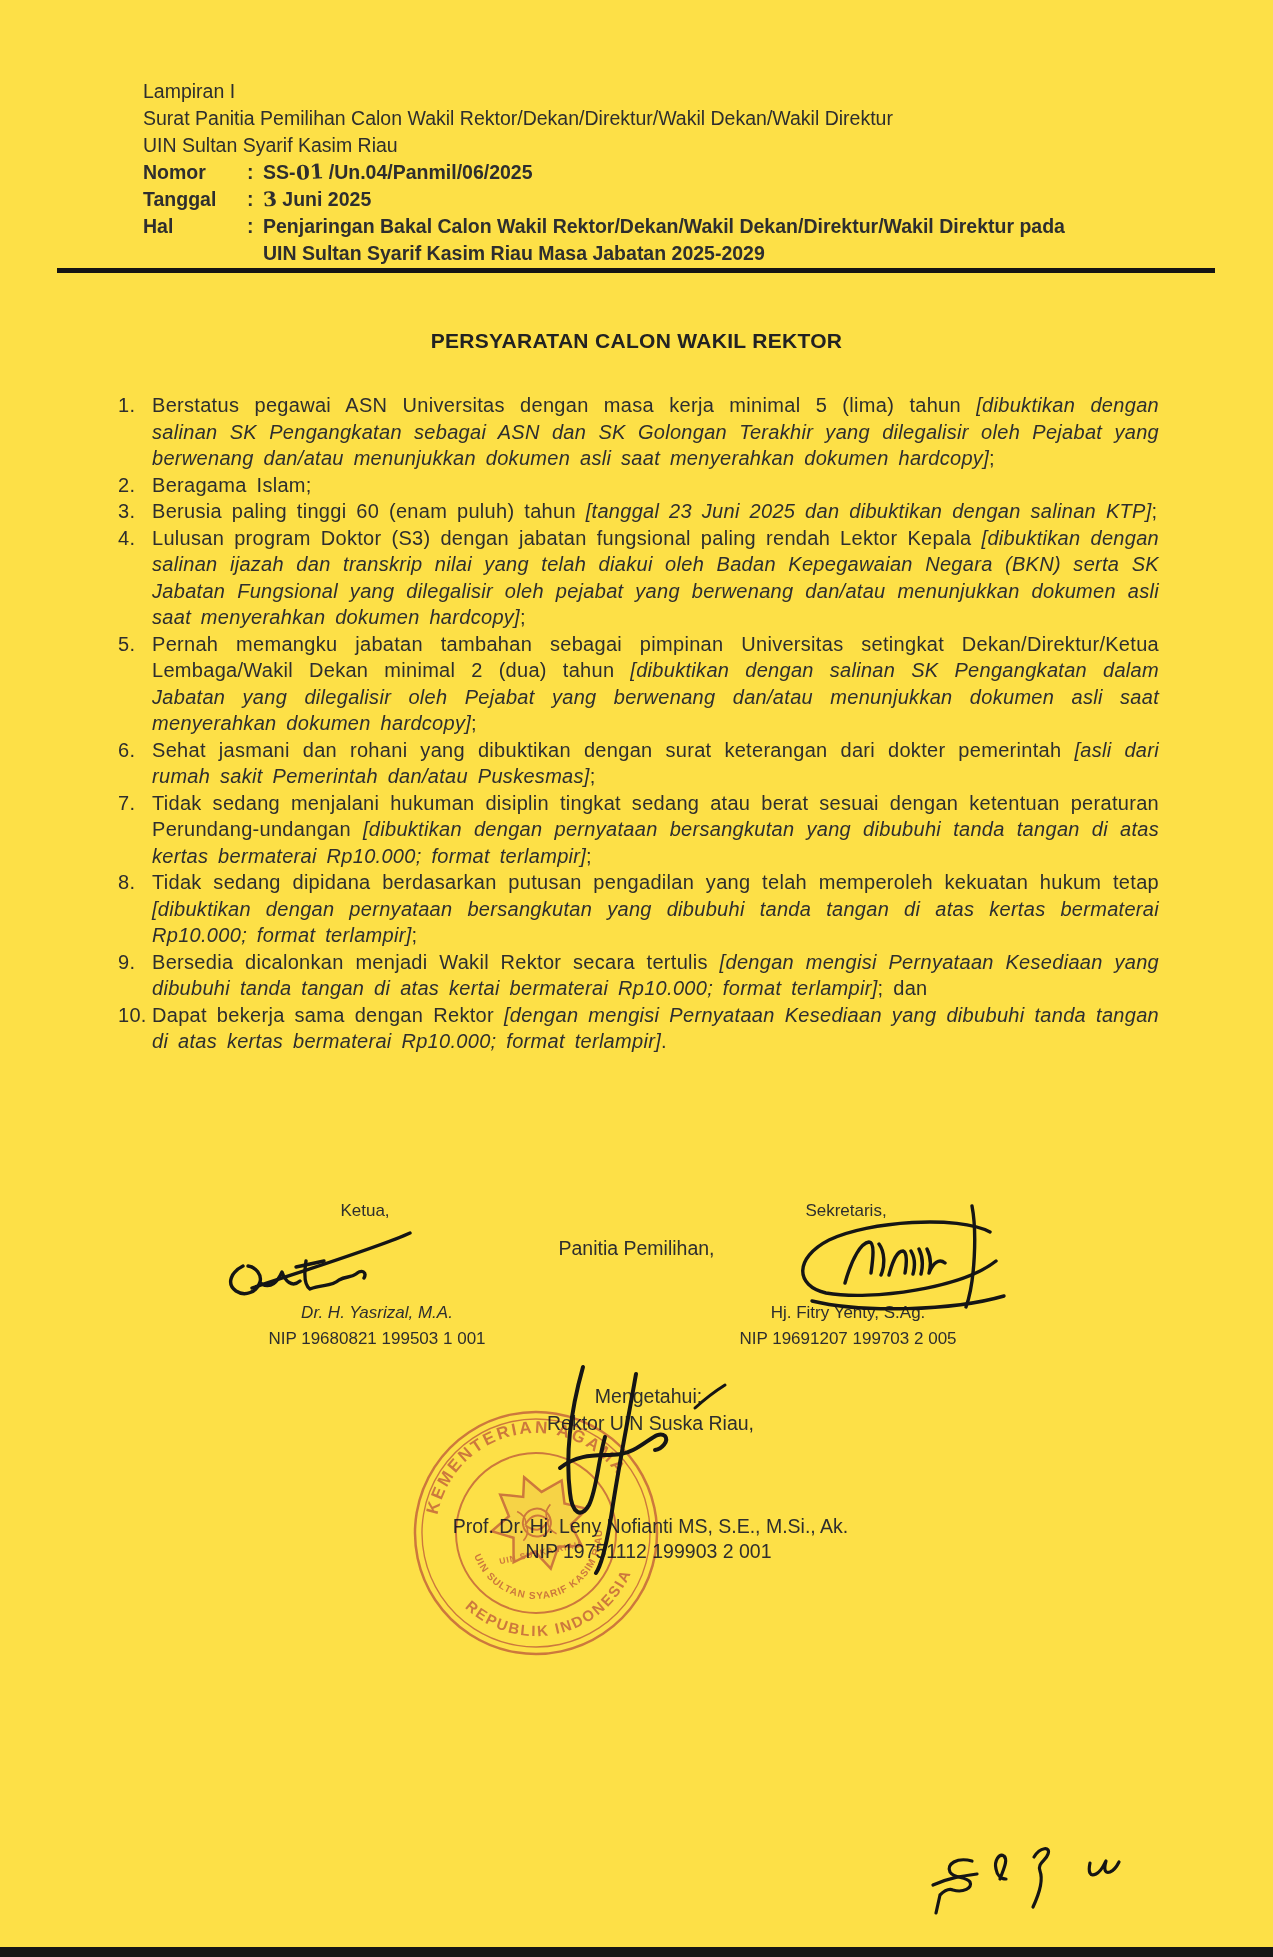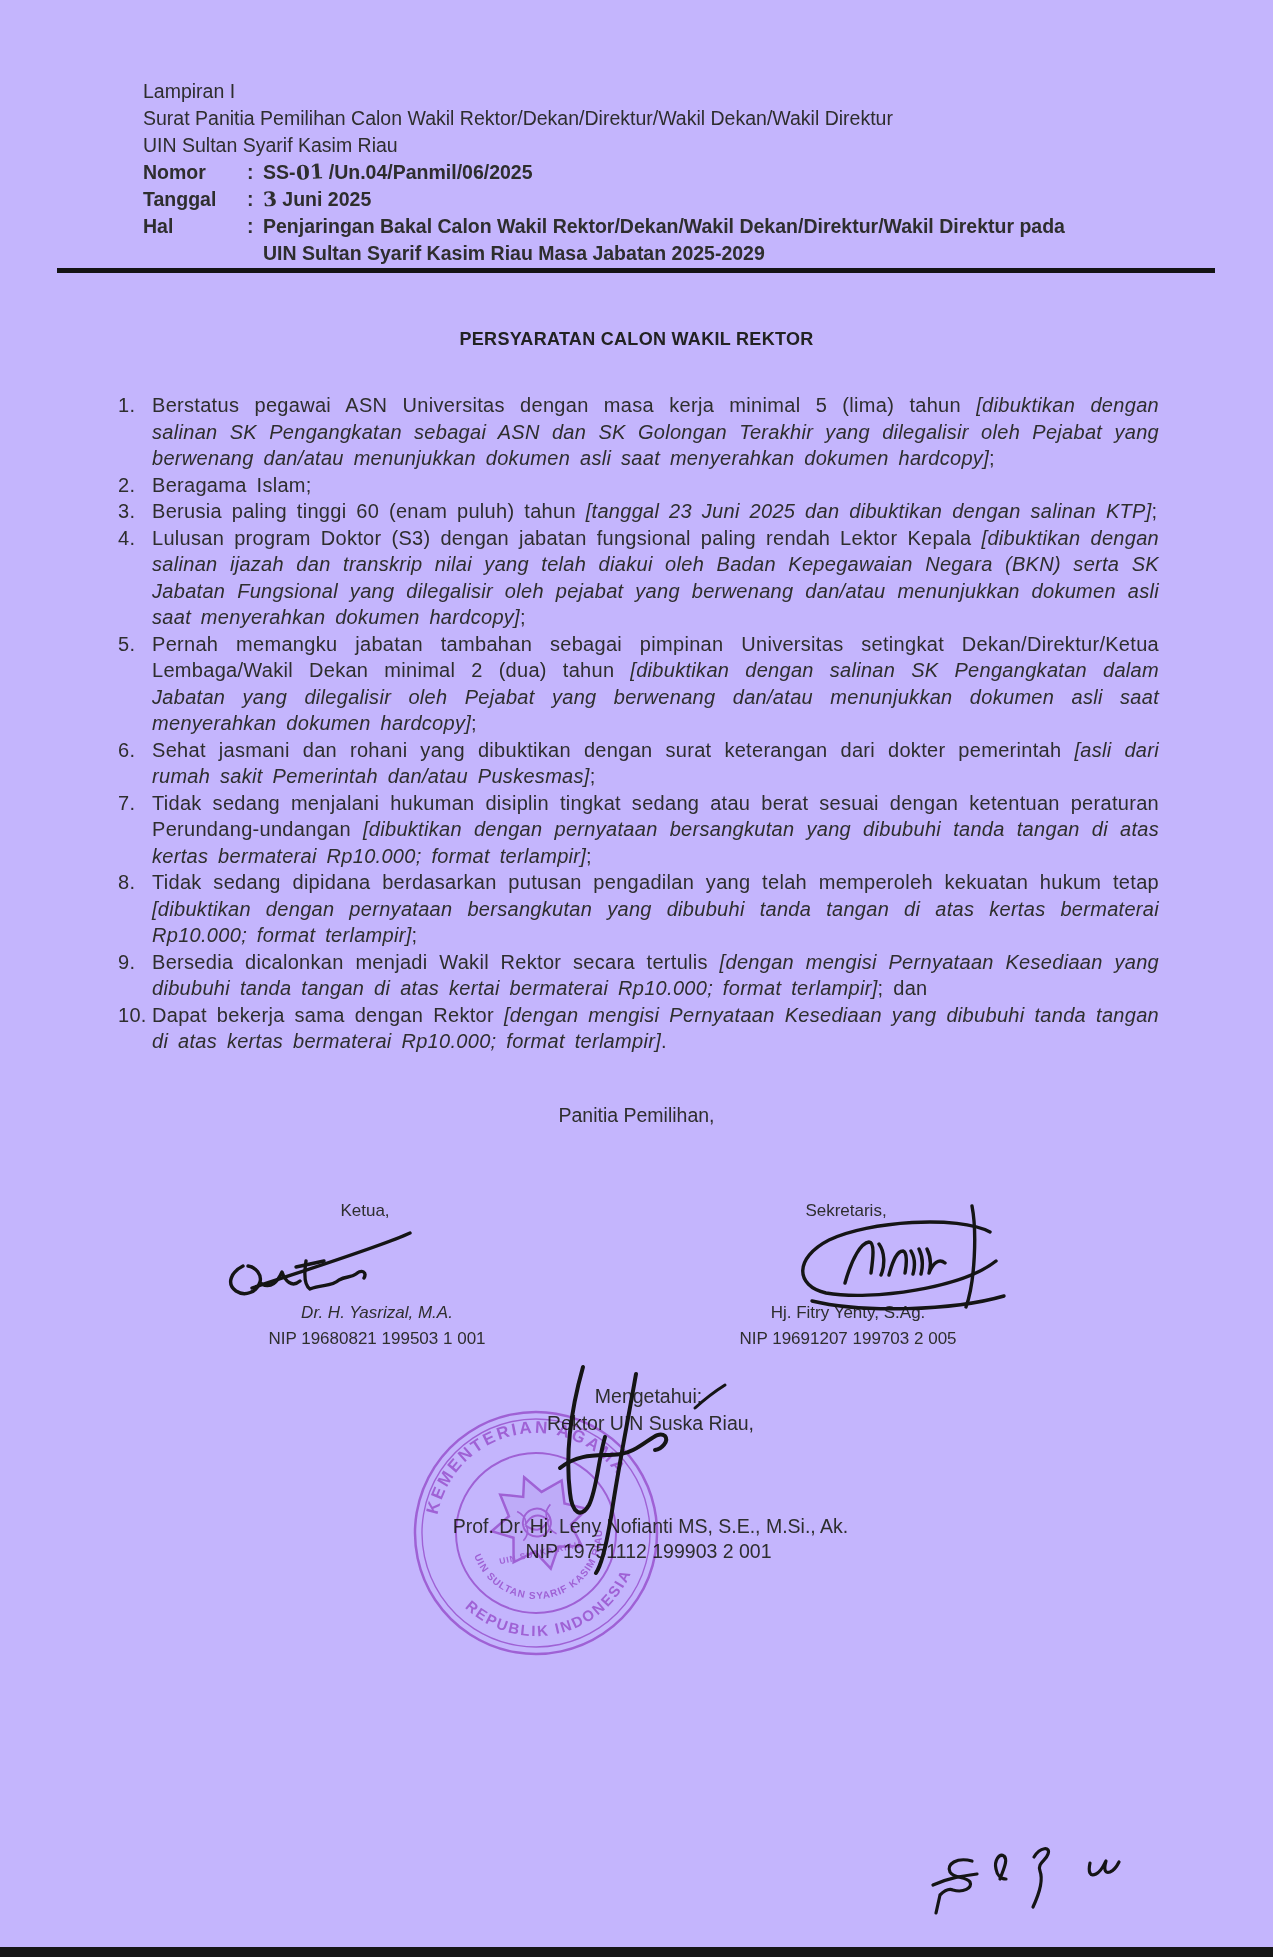--- a/index.html
+++ b/index.html
@@ -1,31 +1,31 @@
 <!DOCTYPE html>
 <html><head>
 <meta charset="utf-8">
 <style>
   html,body{margin:0;padding:0;background:#e8e8e8;}
   .page{
     position:relative;
     width:1273px;height:1957px;
-    background:#c4b5fd;
+    background:#fde047;
     overflow:hidden;
     font-family:"Liberation Sans", sans-serif;
     color:#2e2e2e;
     margin:0 auto;
   }
   
   .hdr{position:absolute;left:143px;top:78px;width:1040px;font-size:19.5px;line-height:27px;}
   .hrow{display:grid;grid-template-columns:104px 16px 1fr;font-weight:bold;}
   .hand{font-family:"DejaVu Serif", serif;display:inline-block;transform:rotate(-4deg);font-size:20px;}
   .rule{position:absolute;left:57px;top:268px;width:1158px;height:5px;background:#141414;}
   
-  .title{position:absolute;left:0;top:329px;width:100%;text-align:center;font-weight:bold;font-size:18px;letter-spacing:.3px;color:#222;}
+  .title{position:absolute;left:0;top:329px;width:100%;text-align:center;font-weight:bold;font-size:21px;letter-spacing:.3px;color:#222;}
   
   .reqs{position:absolute;left:118px;top:392px;width:1041px;font-size:20px;line-height:26.5px;letter-spacing:.3px;}
   .req{display:flex;}
   .req .num{width:34px;flex:0 0 34px;}
   .req .txt{flex:1;text-align:justify;word-spacing:4px;}
   .it{font-style:italic;}
   
   .center{position:absolute;width:100%;text-align:center;font-size:19.5px;}
   .col{position:absolute;width:330px;text-align:center;font-size:17px;}
   .mline{line-height:27px;}
@@ -104,21 +104,21 @@
       <div class="req">
         <div class="num">9.</div>
         <div class="txt"><span>Bersedia dicalonkan menjadi Wakil Rektor secara tertulis </span><span class="it">[dengan mengisi Pernyataan Kesediaan yang dibubuhi tanda tangan di atas kertai bermaterai Rp10.000; format terlampir]</span><span>; dan</span></div>
       </div>
       <div class="req">
         <div class="num">10.</div>
         <div class="txt"><span>Dapat bekerja sama dengan Rektor </span><span class="it">[dengan mengisi Pernyataan Kesediaan yang dibubuhi tanda tangan di atas kertas bermaterai Rp10.000; format terlampir]</span><span>.</span></div>
       </div>
     </div>
 
-  <div class="center mline" style="top:1102px;">Panitia Pemilihan,</div>
+  <div class="center mline" style="top:1235px;">Panitia Pemilihan,</div>
   <div class="col" style="left:200px;top:1201px;">Ketua,</div>
   <div class="col" style="left:681px;top:1201px;">Sekretaris,</div>
   <div class="col" style="left:212px;top:1303px;font-style:italic;">Dr. H. Yasrizal, M.A.</div>
   <div class="col" style="left:212px;top:1329px;">NIP 19680821 199503 1 001</div>
   <div class="col" style="left:683px;top:1303px;">Hj. Fitry Yenty, S.Ag.</div>
   <div class="col" style="left:683px;top:1329px;">NIP 19691207 199703 2 005</div>
 
   <div class="center mline" style="top:1383px;left:12px;">Mengetahui:</div>
   <div class="center mline" style="top:1410px;left:14px;">Rektor UIN Suska Riau,</div>
   <div class="center" style="top:1515px;left:14px;">Prof. Dr. Hj. Leny Nofianti MS, S.E., M.Si., Ak.</div>

